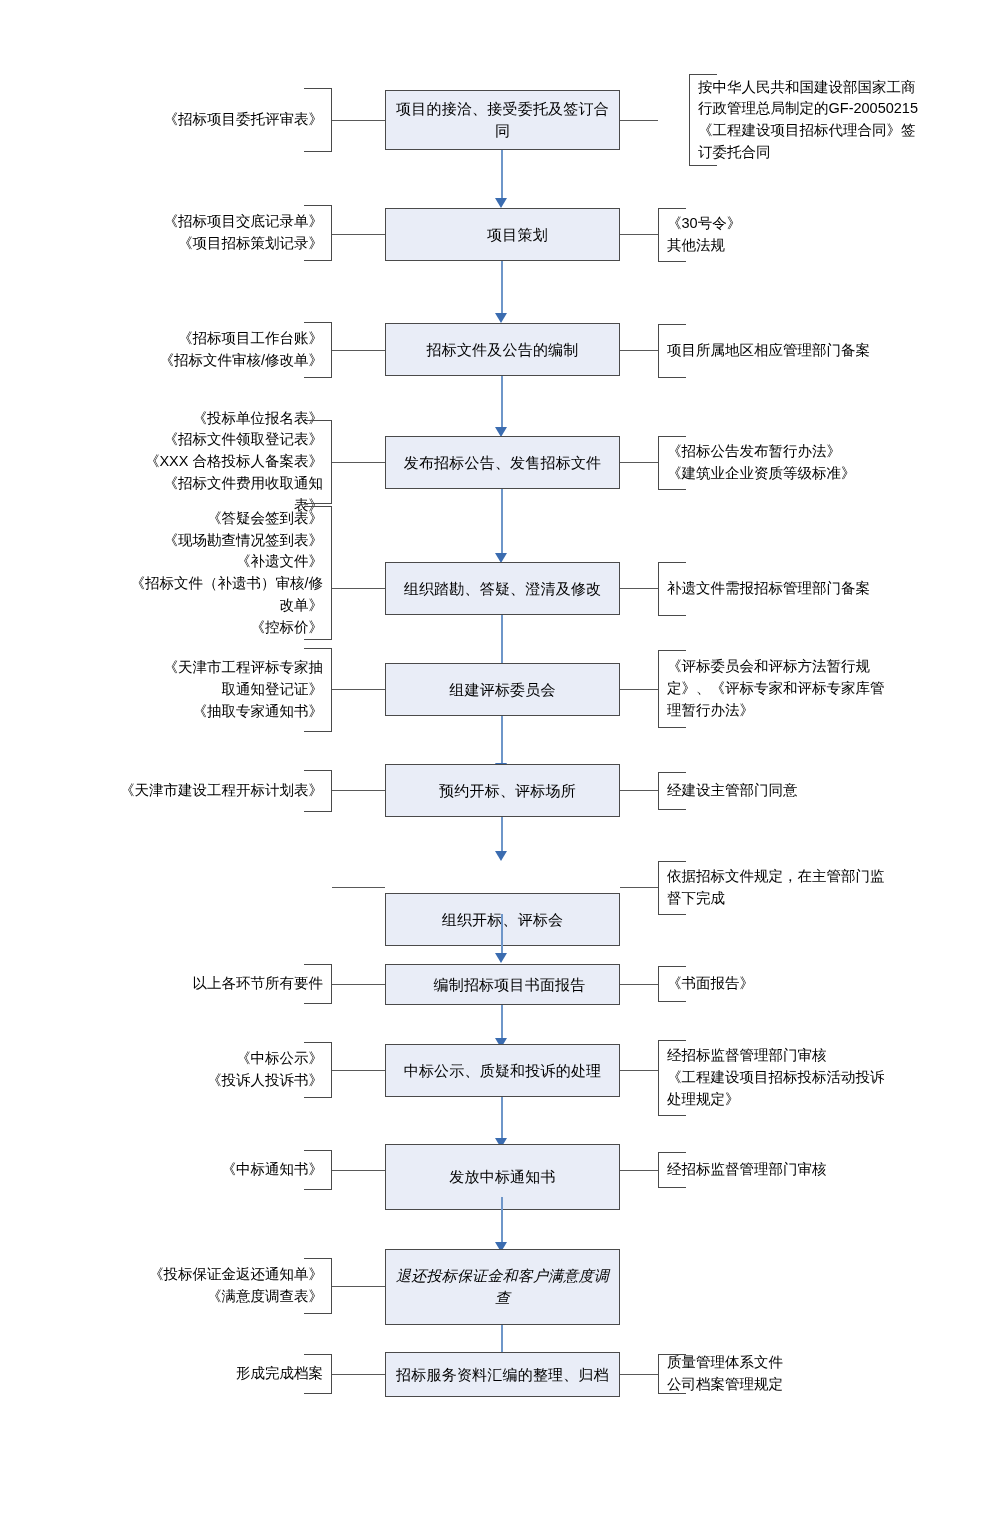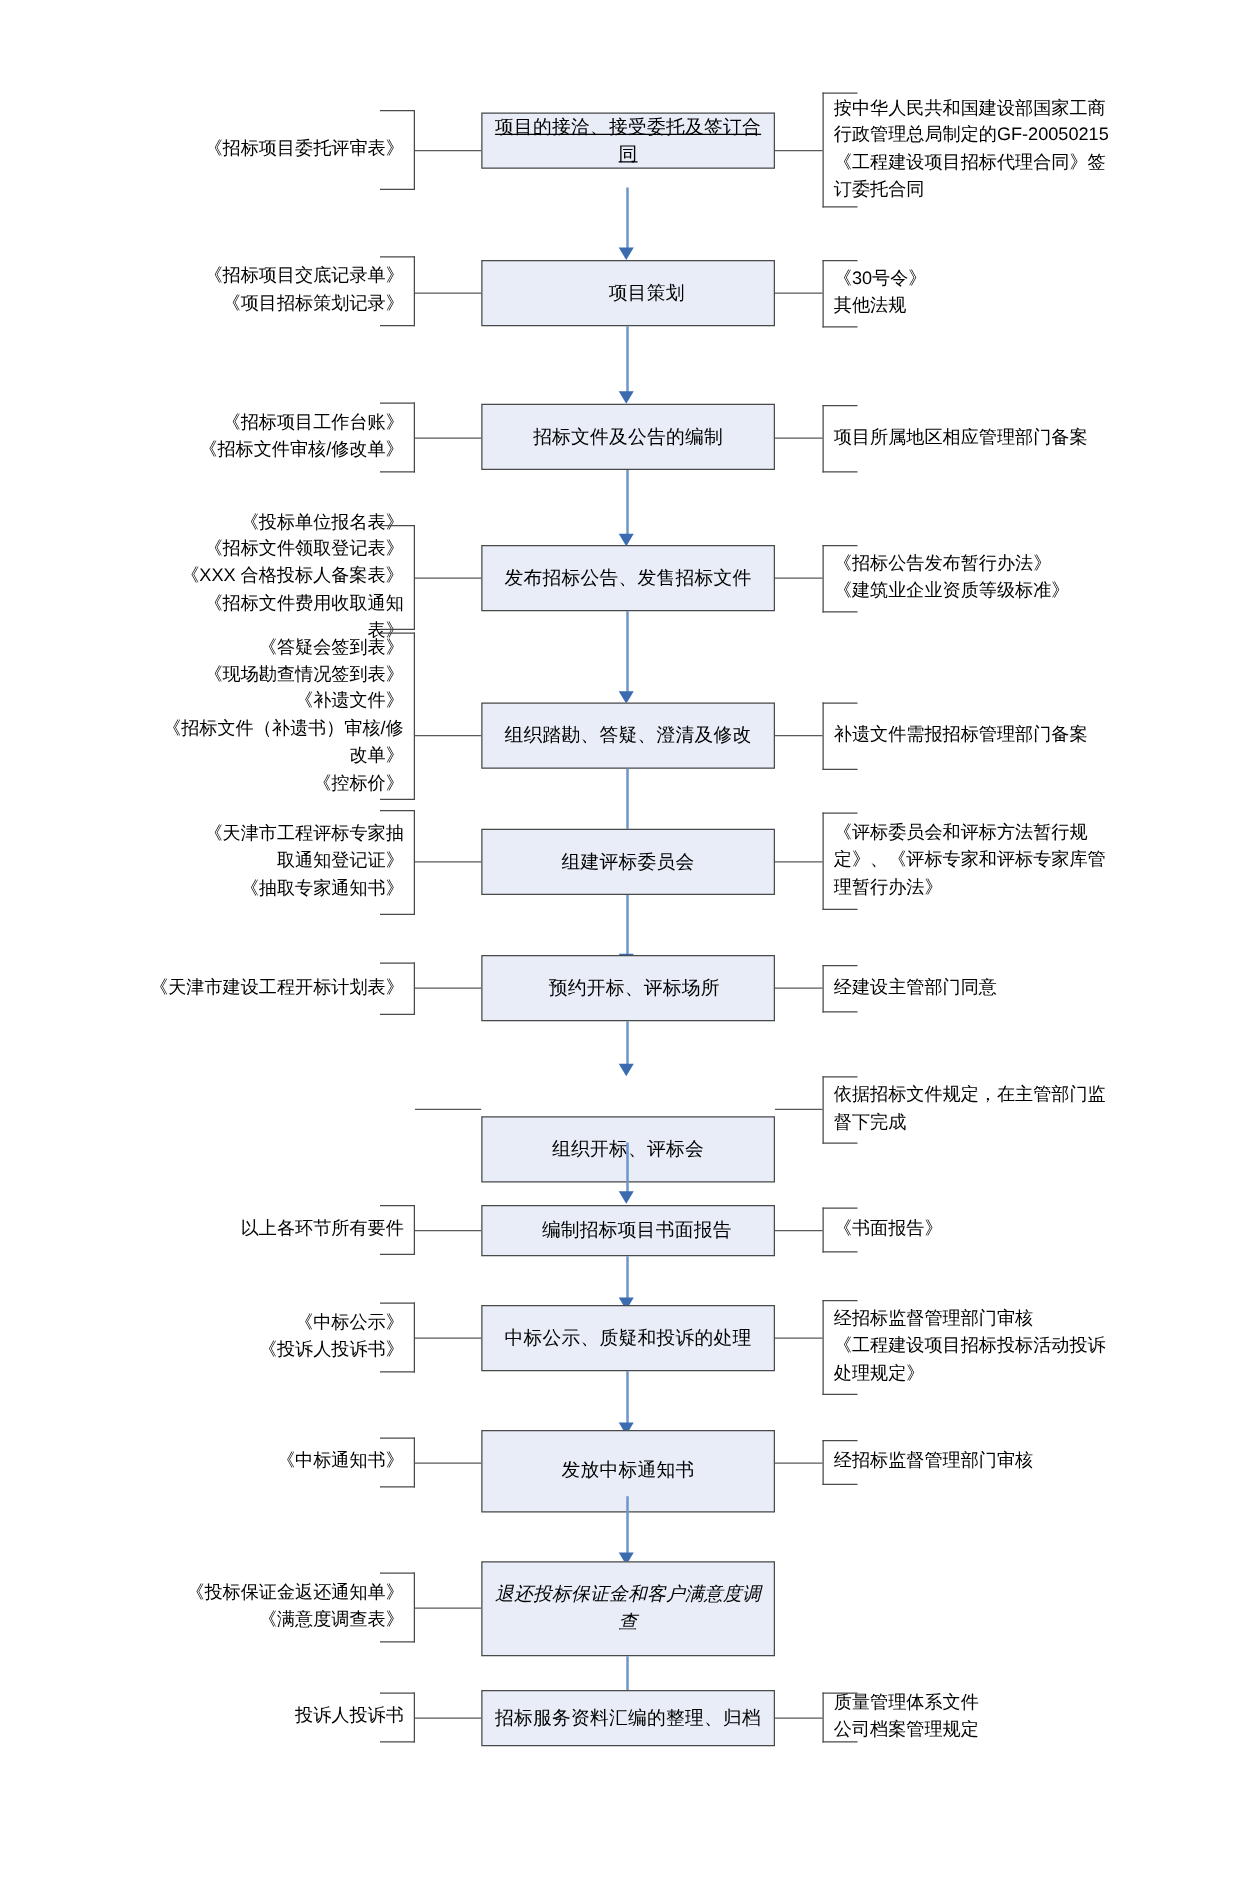--- a/index.html
+++ b/index.html
@@ -115,26 +115,26 @@
 </head>
 <body>
 
 <div id="canvas">
 
   <div class="note-left" style="left:160px; top:88px; width:172px; height:64px;">
     <div>《招标项目委托评审表》</div>
   </div>
   <div class="hline" style="left:332px; top:120px; width:53px;"></div>
 
-  <div class="proc-box" style="top:90px; height:45px;text-decoration:underline;">
+  <div class="proc-box" style="top:90px; height:60px;">
     <span>项目的接洽、接受委托及签订合同</span>
   </div>
 
   <div class="hline" style="left:620px; top:120px; width:38px;"></div>
-  <div class="note-right" style="left:658px; top:74px; width:232px; height:92px;">
+  <div class="note-right" style="left:689px; top:74px; width:232px; height:92px;">
     <div>按中华人民共和国建设部国家工商行政管理总局制定的GF-20050215《工程建设项目招标代理合同》签订委托合同</div>
   </div>
 
   <div class="arrow" style="left:501px; top:150px; height:52px;"></div>
   <div class="arrow-head" style="left:495px; top:198px;"></div>
 
   <div class="note-left" style="left:150px; top:205px; width:182px; height:56px;">
     <div>《招标项目交底记录单》</div>
     <div>《项目招标策划记录》</div>
   </div>
@@ -322,21 +322,21 @@
   <div class="hline" style="left:332px; top:1286px; width:53px;"></div>
 
   <div class="proc-box" style="top:1249px; height:76px;font-style:italic;">
     <span>退还投标保证金和客户满意度调查</span>
   </div>
 
   <div class="arrow" style="left:501px; top:1325px; height:38px;"></div>
   <div class="arrow-head" style="left:495px; top:1360px;"></div>
 
   <div class="note-left" style="left:225px; top:1354px; width:107px; height:40px;">
-    <div>投诉人投诉书</div>
+    <div>形成完成档案</div>
   </div>
   <div class="hline" style="left:332px; top:1374px; width:53px;"></div>
 
   <div class="proc-box" style="top:1352px; height:45px;">
     <span>招标服务资料汇编的整理、归档</span>
   </div>
 
   <div class="hline" style="left:620px; top:1374px; width:38px;"></div>
   <div class="note-right" style="left:658px; top:1354px; width:232px; height:40px;">
     <div>质量管理体系文件</div>

